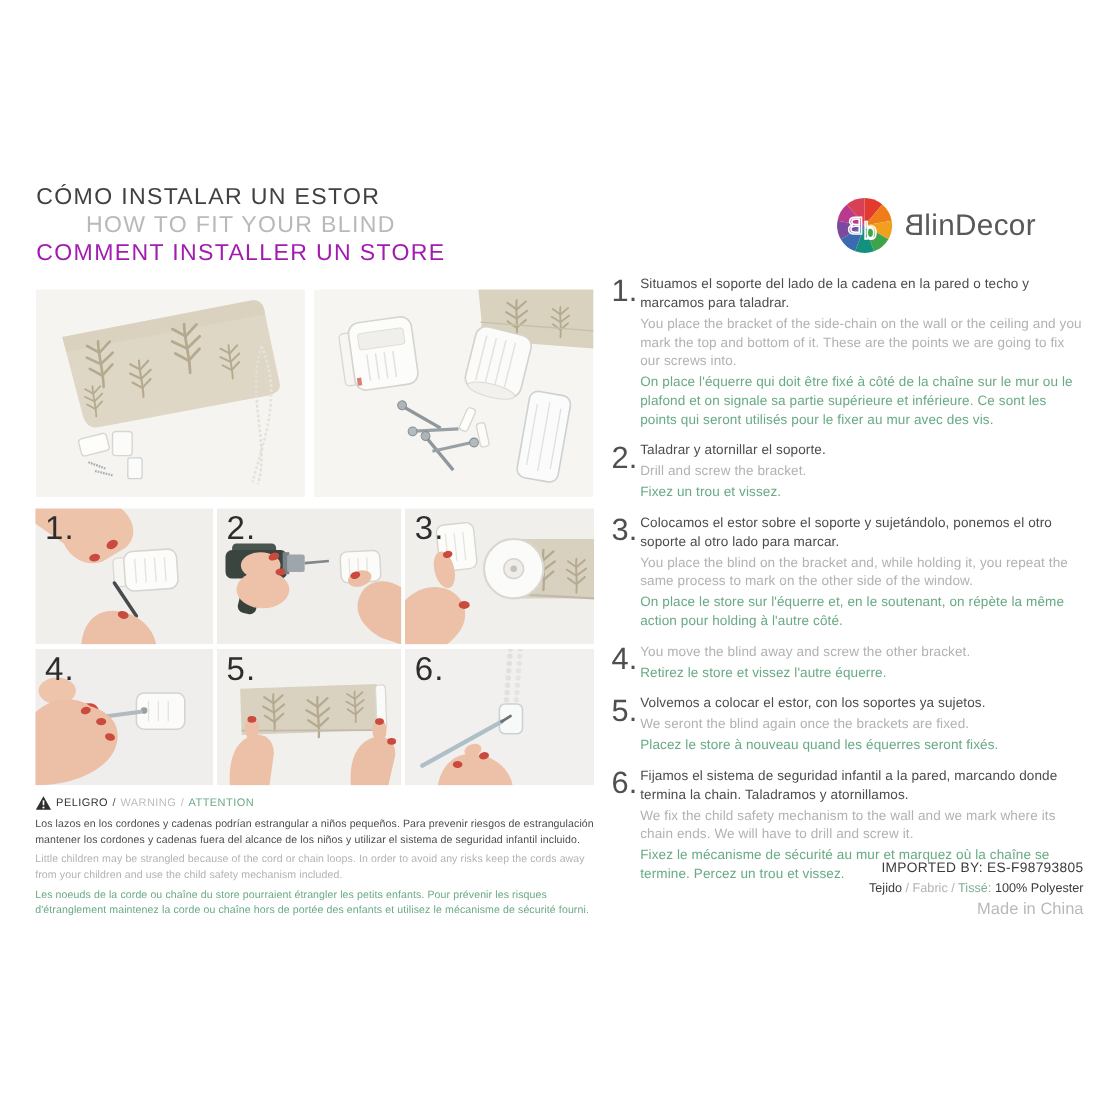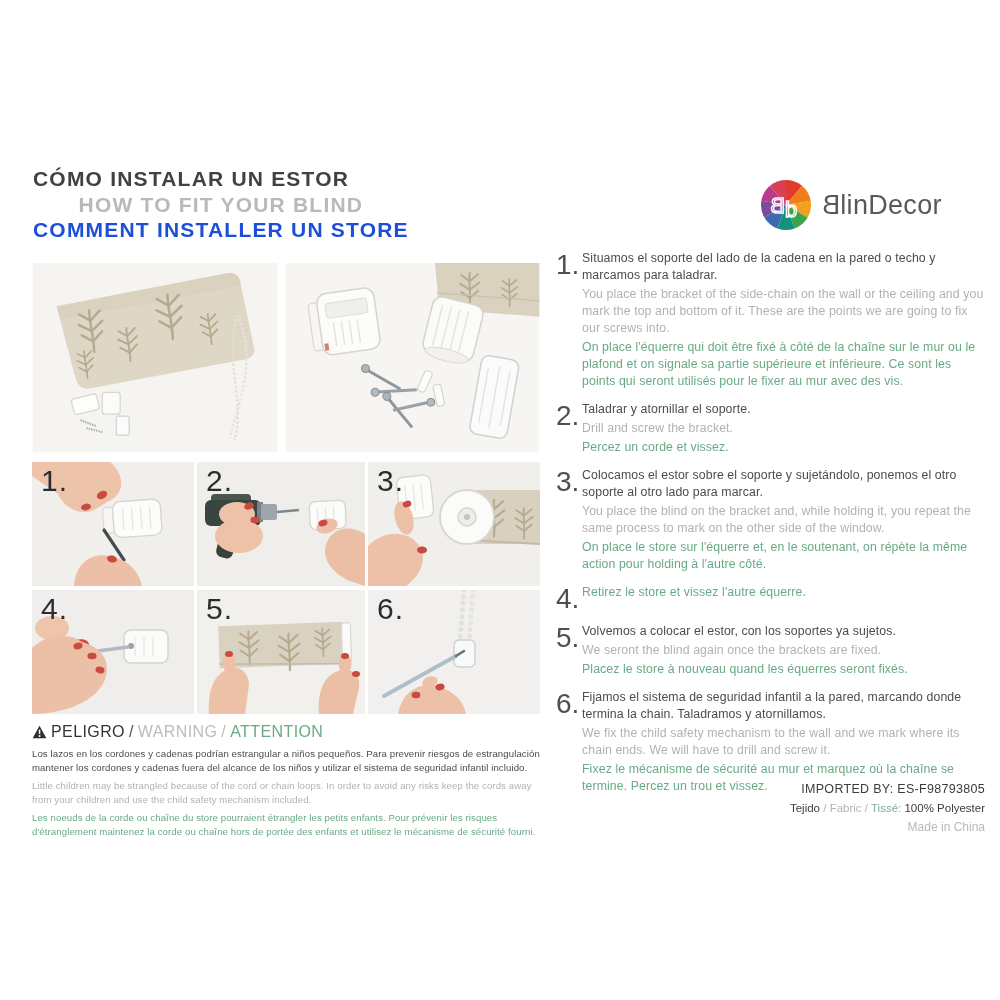--- a/index.html
+++ b/index.html
@@ -1,24 +1,24 @@
 <!DOCTYPE html>
 <html><head>
 <meta charset="utf-8">
 <style>
   * { margin:0; padding:0; box-sizing:border-box; }
   html,body { width:1000px; height:1000px; background:#ffffff; font-family:"Liberation Sans", sans-serif; }
   .sheet { position:relative; width:1000px; height:1000px; background:#fff; overflow:hidden; }
 
   
   .title-block { position:absolute; left:33px; top:166px; }
-  .title-line { font-size:21px; font-weight:700; letter-spacing:1.2px; line-height:25.5px; }
+  .title-line { font-size:21px; font-weight:400; letter-spacing:1.2px; line-height:25.5px; }
   .t-es { color:#414042; }
   .t-en { color:#b9b9b9;text-align:center; }
-  .t-fr { color:#1d4ed8; }
+  .t-fr { color:#a21caf; }
 
   
   .logo { position:absolute; left:760px; top:179px; display:flex; align-items:center; gap:10px; }
   .logo-mark { width:52px; height:52px; }
   .logo-word { font-size:27px; color:#58595b; letter-spacing:0.3px; }
   .mirror { display:inline-block; transform:scaleX(-1); }
 
   
   .photo-grid { position:absolute; left:32px; top:263px; width:508px; }
   .prow { display:flex; }
@@ -36,37 +36,37 @@
   .step { display:flex; margin-bottom:9px; }
   .step-num { flex:0 0 26px; font-size:28px; font-weight:200; color:#4f4f4f; line-height:30px; }
   .step-body { flex:1; }
   .step-body p { font-size:12.3px; line-height:17px; margin:0 0 2px 0; letter-spacing:0.1px; }
   .es-text { color:#4c4c4e; }
   .en-text { color:#b2b2b0; }
   .fr-text { color:#69aa85; }
 
   
   .warning { position:absolute; left:32px; top:723px; width:510px; }
-  .warn-head { display:flex; align-items:center; gap:4px; font-size:16px; letter-spacing:0.4px; margin-bottom:6px; }
+  .warn-head { display:flex; align-items:center; gap:4px; font-size:10px; letter-spacing:0.4px; margin-bottom:6px; }
   .warn-head .w-es { color:#333335; }
   .warn-head .w-sep1 { color:#555; }
   .warn-head .w-en { color:#bcbcba; }
   .warn-head .w-sep2 { color:#bcbcba; }
   .warn-head .w-fr { color:#69aa85; }
   .warning p { font-size:9.6px; line-height:13.5px; margin-bottom:5px; letter-spacing:0.1px; }
 
   
   .footer { position:absolute; right:15px; top:780px; text-align:right; }
   .f-imported { font-size:12.5px; color:#3c3c3e; letter-spacing:0.3px; line-height:19px; }
   .f-fabric { font-size:11.5px; line-height:19px; }
   .f-fabric .fa-es { color:#3c3c3e; }
   .f-fabric .fa-en { color:#b2b2b0; }
   .f-fabric .fa-fr { color:#7fae94; }
   .f-fabric .fa-val { color:#3c3c3e; }
-  .f-made { font-size:12px; color:#b9b9b7; line-height:18px; }
+  .f-made { font-size:15px; color:#b9b9b7; line-height:18px; }
 </style>
 </head>
 <body>
 
 <div class="sheet">
 
   <svg width="0" height="0" style="position:absolute">
     <defs>
       <g id="branch" stroke="#b5aa90" stroke-width="1.6" fill="none" stroke-linecap="round">
         <path d="M0,28 C1,18 -1,8 0,0"></path>
@@ -325,36 +325,37 @@
         <p class="en-text">You place the bracket of the side-chain on the wall or the ceiling and you mark the top and bottom of it. These are the points we are going to fix our screws into.</p>
         <p class="fr-text">On place l'équerre qui doit être fixé à côté de la chaîne sur le mur ou le plafond et on signale sa partie supérieure et inférieure. Ce sont les points qui seront utilisés pour le fixer au mur avec des vis.</p>
       </div>
     </div>
 
     <div class="step">
       <div class="step-num">2.</div>
       <div class="step-body">
         <p class="es-text">Taladrar y atornillar el soporte.</p>
         <p class="en-text">Drill and screw the bracket.</p>
-        <p class="fr-text">Percez un corde et vissez.</p>
+        <p class="fr-text">Fixez un trou et vissez.</p>
       </div>
     </div>
 
     <div class="step">
       <div class="step-num">3.</div>
       <div class="step-body">
         <p class="es-text">Colocamos el estor sobre el soporte y sujetándolo, ponemos el otro soporte al otro lado para marcar.</p>
         <p class="en-text">You place the blind on the bracket and, while holding it, you repeat the same process to mark on the other side of the window.</p>
         <p class="fr-text">On place le store sur l'équerre et, en le soutenant, on répète la même action pour holding à l'autre côté.</p>
       </div>
     </div>
 
     <div class="step">
       <div class="step-num">4.</div>
       <div class="step-body">
+        <p class="en-text">You move the blind away and screw the other bracket.</p>
         <p class="fr-text">Retirez le store et vissez l'autre équerre.</p>
       </div>
     </div>
 
     <div class="step">
       <div class="step-num">5.</div>
       <div class="step-body">
         <p class="es-text">Volvemos a colocar el estor, con los soportes ya sujetos.</p>
         <p class="en-text">We seront the blind again once the brackets are fixed.</p>
         <p class="fr-text">Placez le store à nouveau quand les équerres seront fixés.</p>

